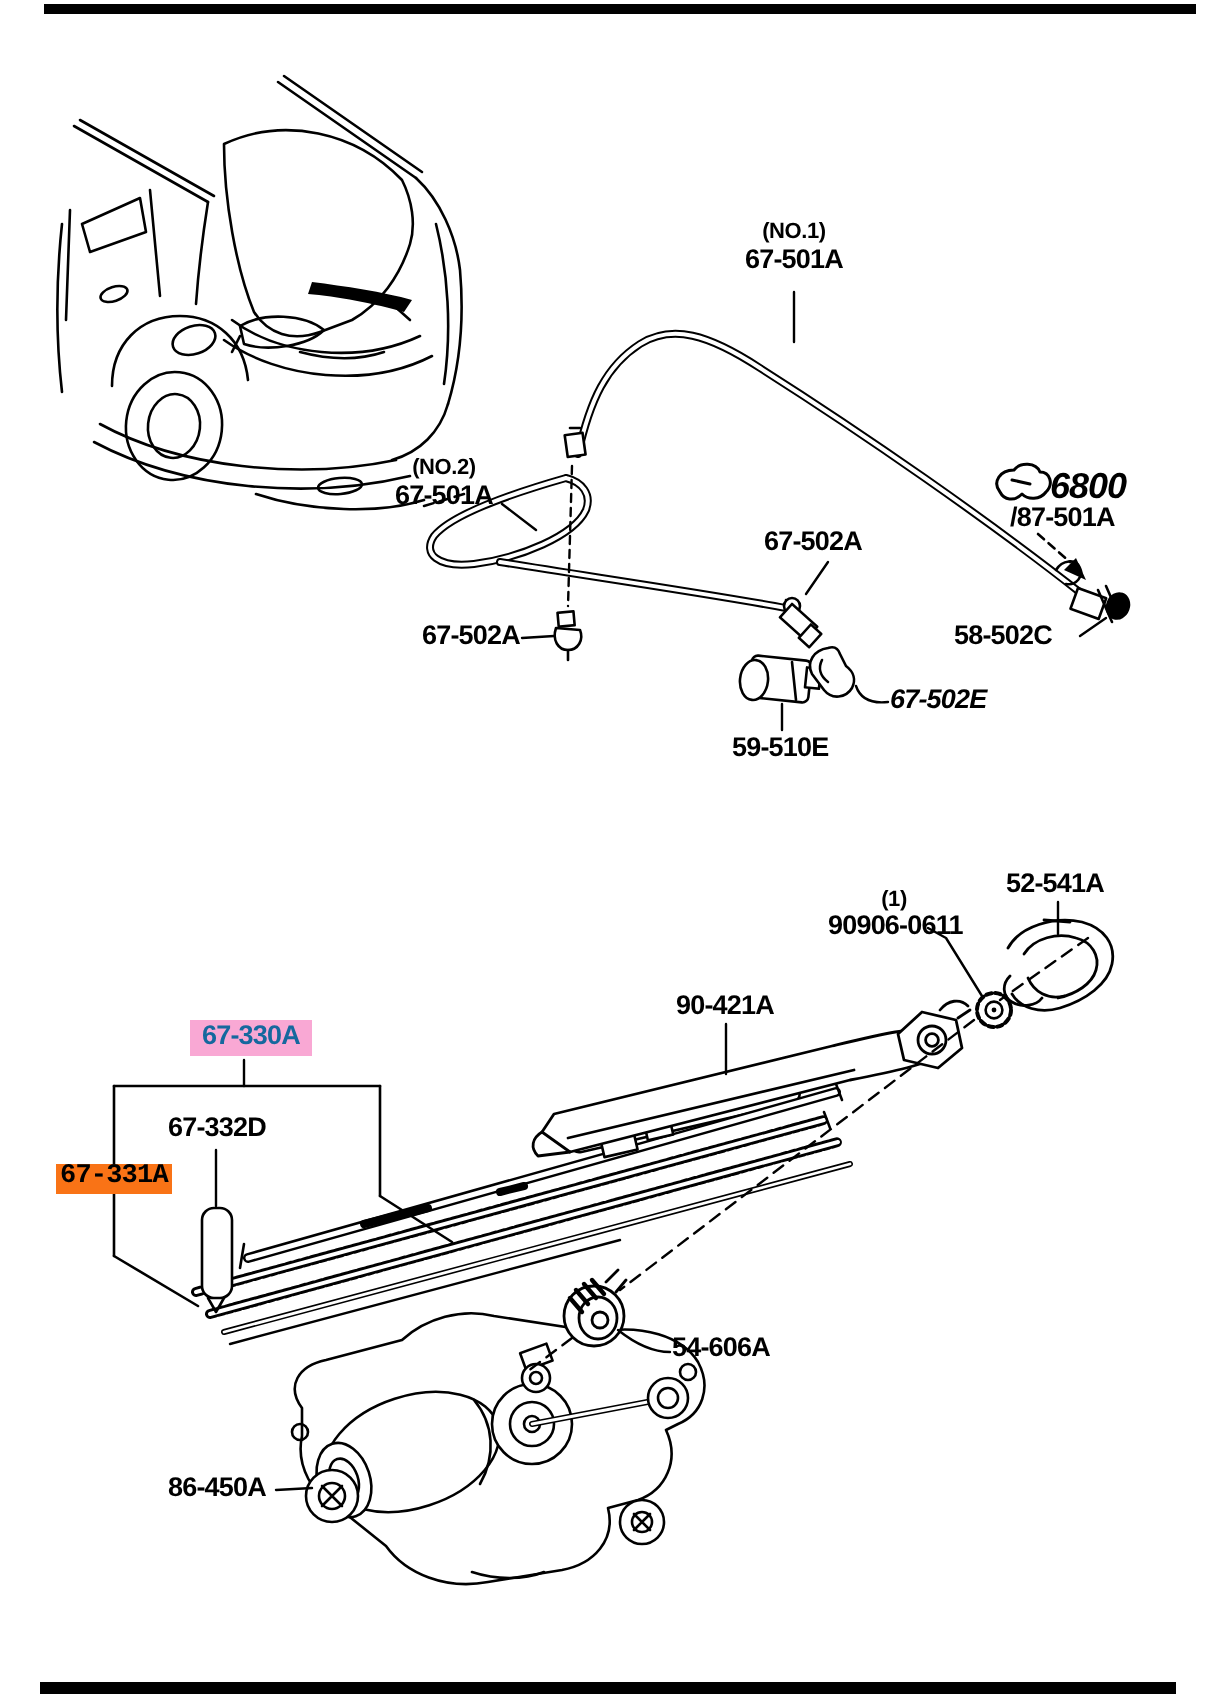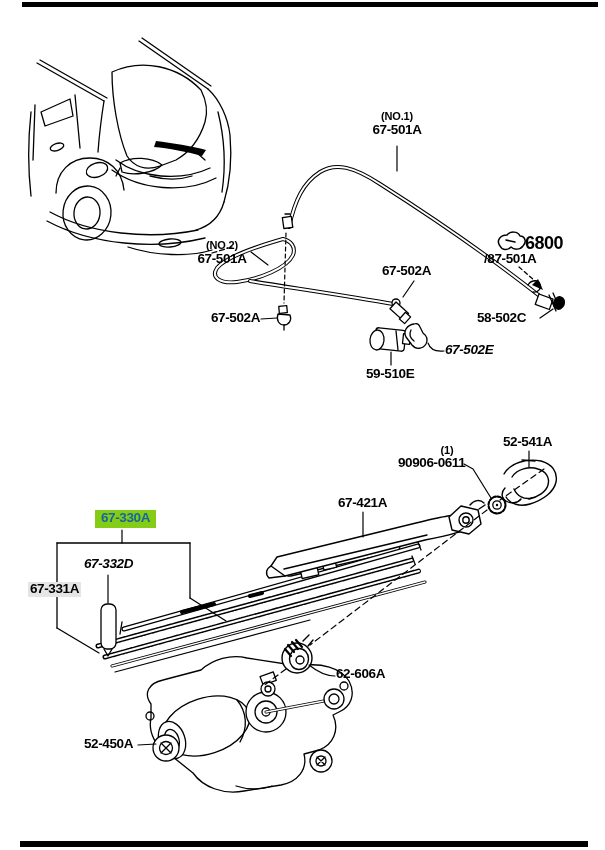--- a/index.html
+++ b/index.html
@@ -11,23 +11,23 @@
   svg{position:absolute;left:0;top:0;}
   .lbl{
     position:absolute;z-index:2;color:#000;font-weight:bold;font-size:13.5px;
     letter-spacing:-0.4px;white-space:nowrap;line-height:1.08;cursor:pointer;
   }
   .lbl .qual{display:block;font-size:11px;letter-spacing:-0.2px;}
   .center{text-align:center;}
   .right{text-align:right;}
   .big{font-size:18px;letter-spacing:-0.5px;}
   .hl{
-    background:#84cc16;color:#15689e;padding:1px 6px 2px 6px;
+    background:#f9a8d4;color:#15689e;padding:1px 6px 2px 6px;
   }
-  .whitebg{background:#e5e5e5;padding:0 2px;}
+  .whitebg{background:#f97316;padding:0 2px;font-family:Liberation Mono, monospace;}
 </style>
 </head>
 <body>
 
 <div class="canvas">
 
   <div class="bar" style="left:22px;right:0;top:2px;height:5px;"></div>
   <div class="bar" style="left:20px;right:10px;top:841px;height:6px;"></div>
 
   <svg width="605" height="850" viewBox="0 0 605 850">
@@ -246,37 +246,37 @@
         <path d="M138,745 L156,744"></path>
       </g>
     </g>
   </svg>
 
   <div class="lbl center" style="left:355px;top:111px;width:84px;">
     <span class="qual">(NO.1)</span>
     <span>67-501A</span>
   </div>
 
-  <div class="lbl center" style="left:188px;top:240px;width:68px;">
+  <div class="lbl center" style="left:188px;top:229px;width:68px;">
     <span class="qual">(NO.2)</span>
     <span>67-501A</span>
   </div>
 
   <div class="lbl right" style="left:206px;top:311px;width:54px;">
     <span>67-502A</span>
   </div>
 
   <div class="lbl" style="left:382px;top:264px;">
     <span>67-502A</span>
   </div>
 
-  <div class="lbl big" style="left:525px;top:234px;">
+  <div class="lbl big" style="left:525px;top:234px;font-style:italic;">
     <span>6800</span>
   </div>
-  <div class="lbl" style="left:484px;top:252px;">
+  <div class="lbl" style="left:505px;top:252px;">
     <span>/87-501A</span>
   </div>
 
   <div class="lbl" style="left:477px;top:311px;">
     <span>58-502C</span>
   </div>
 
   <div class="lbl" style="left:445px;top:343px;font-style:italic;">
     <span>67-502E</span>
   </div>
@@ -285,41 +285,41 @@
     <span>59-510E</span>
   </div>
 
   <div class="lbl" style="left:503px;top:435px;">
     <span>52-541A</span>
   </div>
 
   <div class="lbl center" style="left:425px;top:445px;width:44px;">
     <span class="qual">(1)</span>
   </div>
-  <div class="lbl" style="left:398px;top:456px;">
+  <div class="lbl" style="left:414px;top:456px;">
     <span>90906-0611</span>
   </div>
 
   <div class="lbl" style="left:338px;top:496px;">
-    <span>67-421A</span>
+    <span>90-421A</span>
   </div>
 
   <div class="lbl hl" style="left:95px;top:510px;">
     <span>67-330A</span>
   </div>
 
-  <div class="lbl" style="left:84px;top:557px;font-style:italic;">
+  <div class="lbl" style="left:84px;top:557px;">
     <span>67-332D</span>
   </div>
 
   <div class="lbl whitebg" style="left:28px;top:582px;">
     <span>67-331A</span>
   </div>
 
   <div class="lbl" style="left:336px;top:667px;">
-    <span>62-606A</span>
+    <span>54-606A</span>
   </div>
 
   <div class="lbl" style="left:84px;top:737px;">
-    <span>52-450A</span>
+    <span>86-450A</span>
   </div>
 
 </div>
 
 </body></html>

